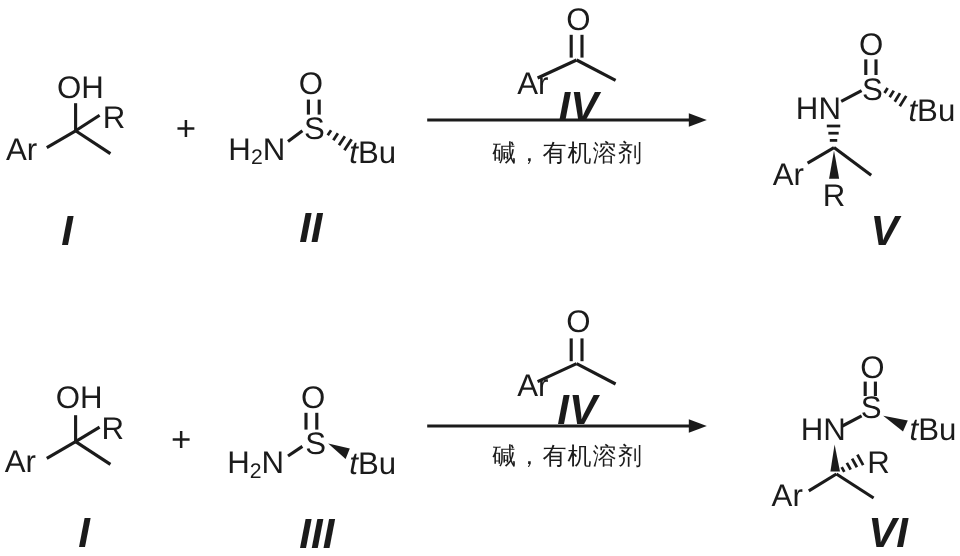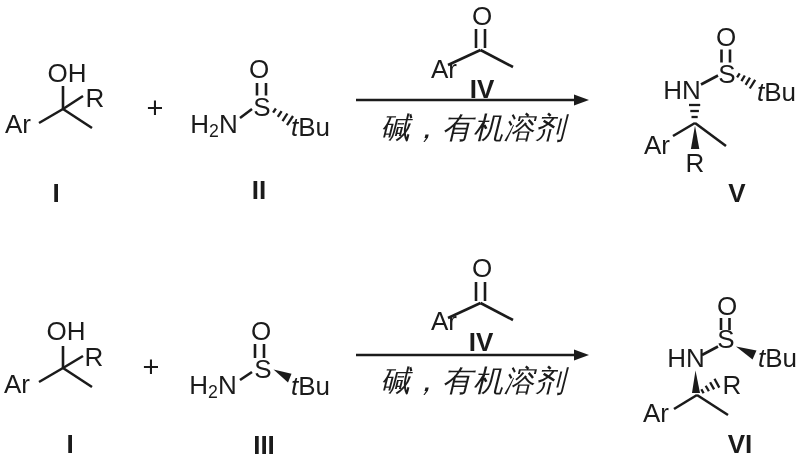--- a/index.html
+++ b/index.html
@@ -11,23 +11,23 @@
     color:#1b1b1b;
     overflow:hidden;
   }
   .canvas svg{position:absolute;left:0;top:0;}
   .lbl{
     position:absolute;
     transform:translate(-50%,-50%);
     font-size:26px;line-height:1;white-space:nowrap;
   }
   .lbl-left{transform:translate(0,-50%);}
-  .roman{font-weight:bold;font-size:26px;}
+  .roman{font-weight:bold;font-size:35px;font-style:italic;}
   .plus{font-size:29px;}
-  .cond{font-size:30px;letter-spacing:1px;font-style:italic;}
+  .cond{font-size:20px;letter-spacing:1px;}
   .subscript{font-size:0.68em;position:relative;top:0.22em;}
   .ital{font-style:italic;}
   .bondstroke{stroke:#1b1b1b;stroke-width:2.6;fill:none;}
   .hashstroke{stroke:#1b1b1b;stroke-width:2.3;fill:none;stroke-linecap:butt;}
   .wedgefill{fill:#1b1b1b;stroke:none;}
 </style>
 </head>
 <body>
 
 <div class="canvas">

